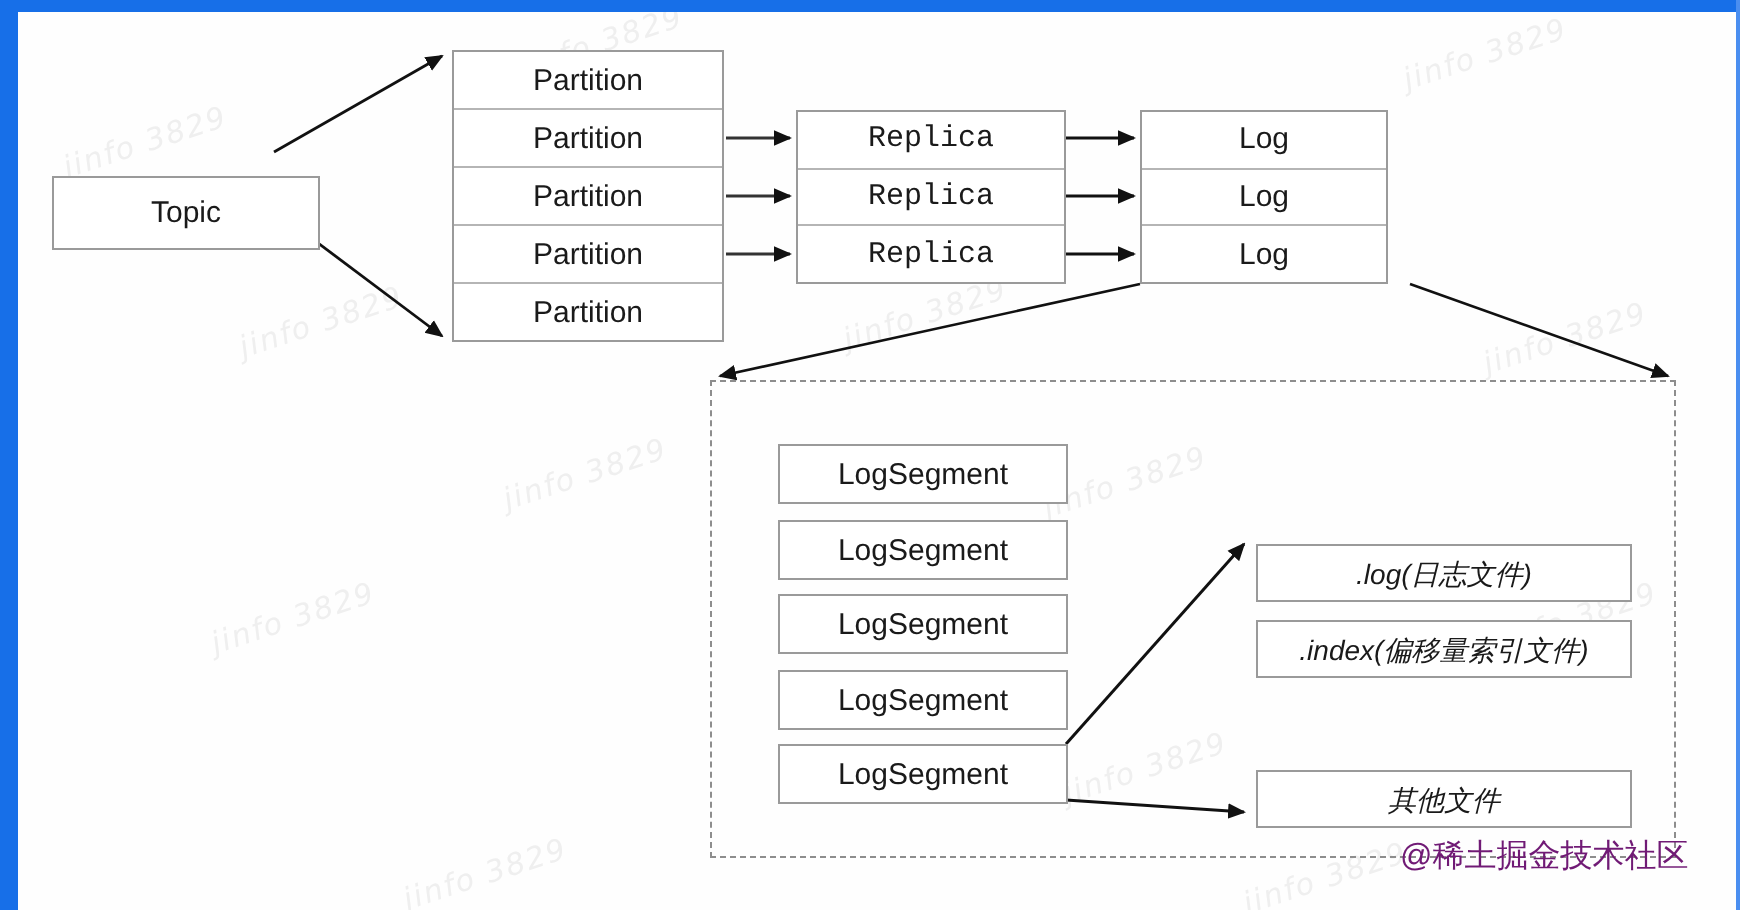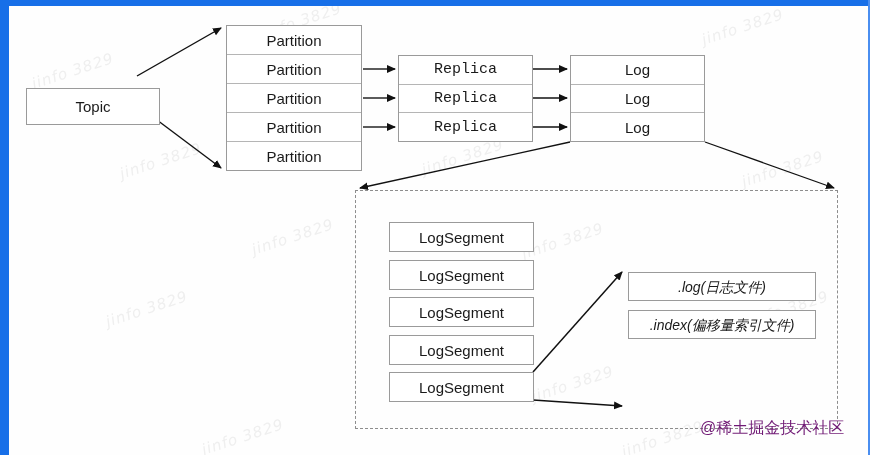--- a/index.html
+++ b/index.html
@@ -194,21 +194,21 @@
         <span>Replica</span>
       </div>
     <div class="cell">
         <span>Replica</span>
       </div>
     <div class="cell">
         <span>Replica</span>
       </div>
   </div>
 
-  <div class="stack" style="left:570px; top:55px; width:135px; height:87px;">
+  <div class="stack" style="left:570px; top:55px; width:124px; height:87px;">
     <div class="cell">
         <span>Log</span>
       </div>
     <div class="cell">
         <span>Log</span>
       </div>
     <div class="cell">
         <span>Log</span>
       </div>
   </div>
@@ -229,20 +229,23 @@
   </div>
   <div class="box" style="left:389px; top:372px; width:145px; height:30px;">
     <span>LogSegment</span>
   </div>
 
   <div class="box cjk" style="left:628px; top:272px; width:188px; height:29px;">
     <span>.log(日志文件)</span>
   </div>
   <div class="box cjk" style="left:628px; top:310px; width:188px; height:29px;">
     <span>.index(偏移量索引文件)</span>
+  </div>
+  <div class="box cjk" style="left:628px; top:385px; width:188px; height:29px;">
+    <span>其他文件</span>
   </div>
 
   <div class="credit" style="left:700px; top:418px;">@稀土掘金技术社区</div>
 
   <div class="edge-top"></div>
   <div class="edge-left"></div>
   <div class="edge-right"></div>
 
 </div>
 

